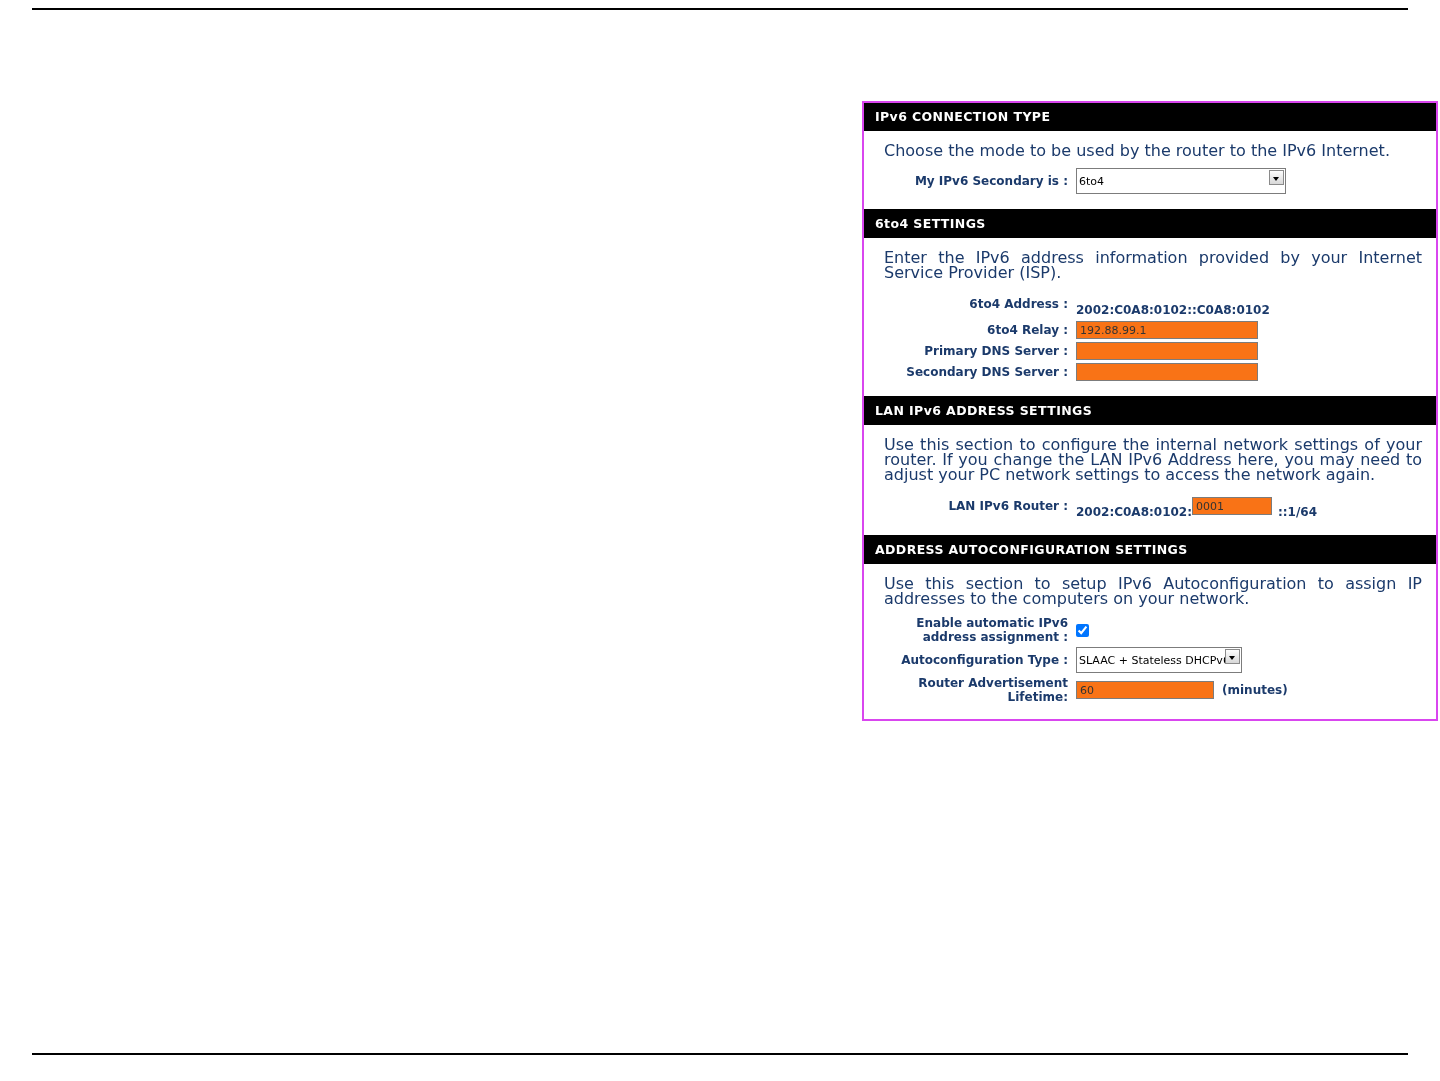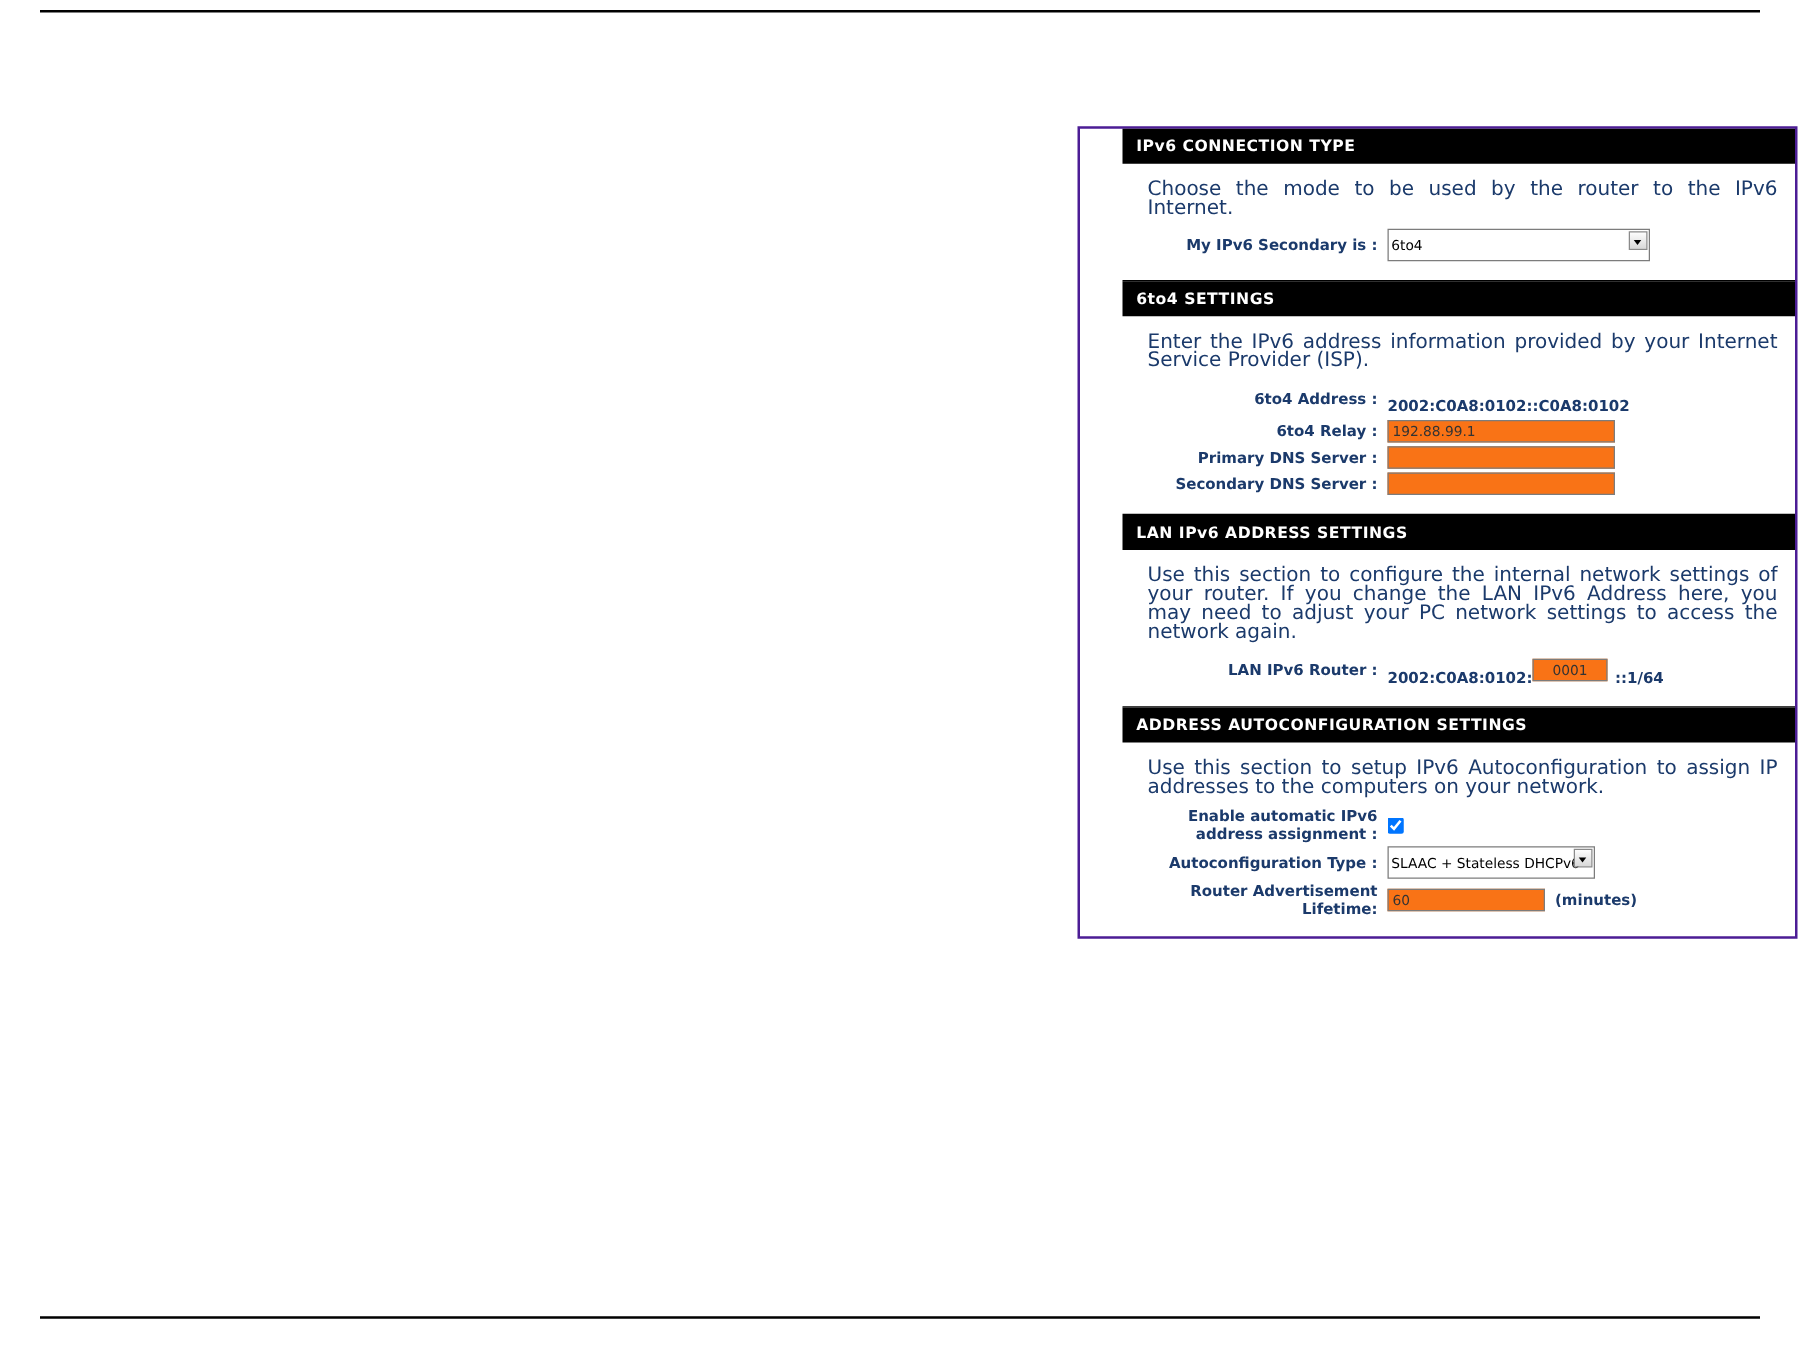--- a/index.html
+++ b/index.html
@@ -34,24 +34,23 @@
     height: 2px;
     background: #000000;
   }
 
   
   .panel {
     position: absolute;
     left: 862px;
     top: 101px;
     width: 576px;
-    border: 2px solid #4c1d95;
+    border: 2px solid #d946ef;
     background: #ffffff;
     box-sizing: border-box;
-    padding-left: 34px;
   }
 
   .section-header {
     background: #000000;
     color: #ffffff;
     font-weight: bold;
     font-size: 12.5px;
     letter-spacing: 0.4px;
     padding: 6px 10px 6px 11px;
     line-height: 16px;
@@ -138,23 +137,23 @@
   input.ui-text {
     font-family: "DejaVu Sans", "Liberation Sans", sans-serif;
     font-size: 11px;
     color: #333333;
     border: 1px solid #7c7c7c;
     background: #f97316;
     height: 18px;
     padding: 0 3px;
     box-sizing: border-box;
   }
-  input.ui-text.small { width: 60px; text-align: center; }
+  input.ui-text.small { width: 80px; }
   input.ui-text.wide { width: 182px; }
-  input.ui-text.medium { width: 126px; }
+  input.ui-text.medium { width: 138px; }
 
   input.ui-check {
     width: 13px;
     height: 13px;
     margin: 0;
     vertical-align: middle;
   }
 
   .inline-gap { margin-left: 6px; }
   .units {

